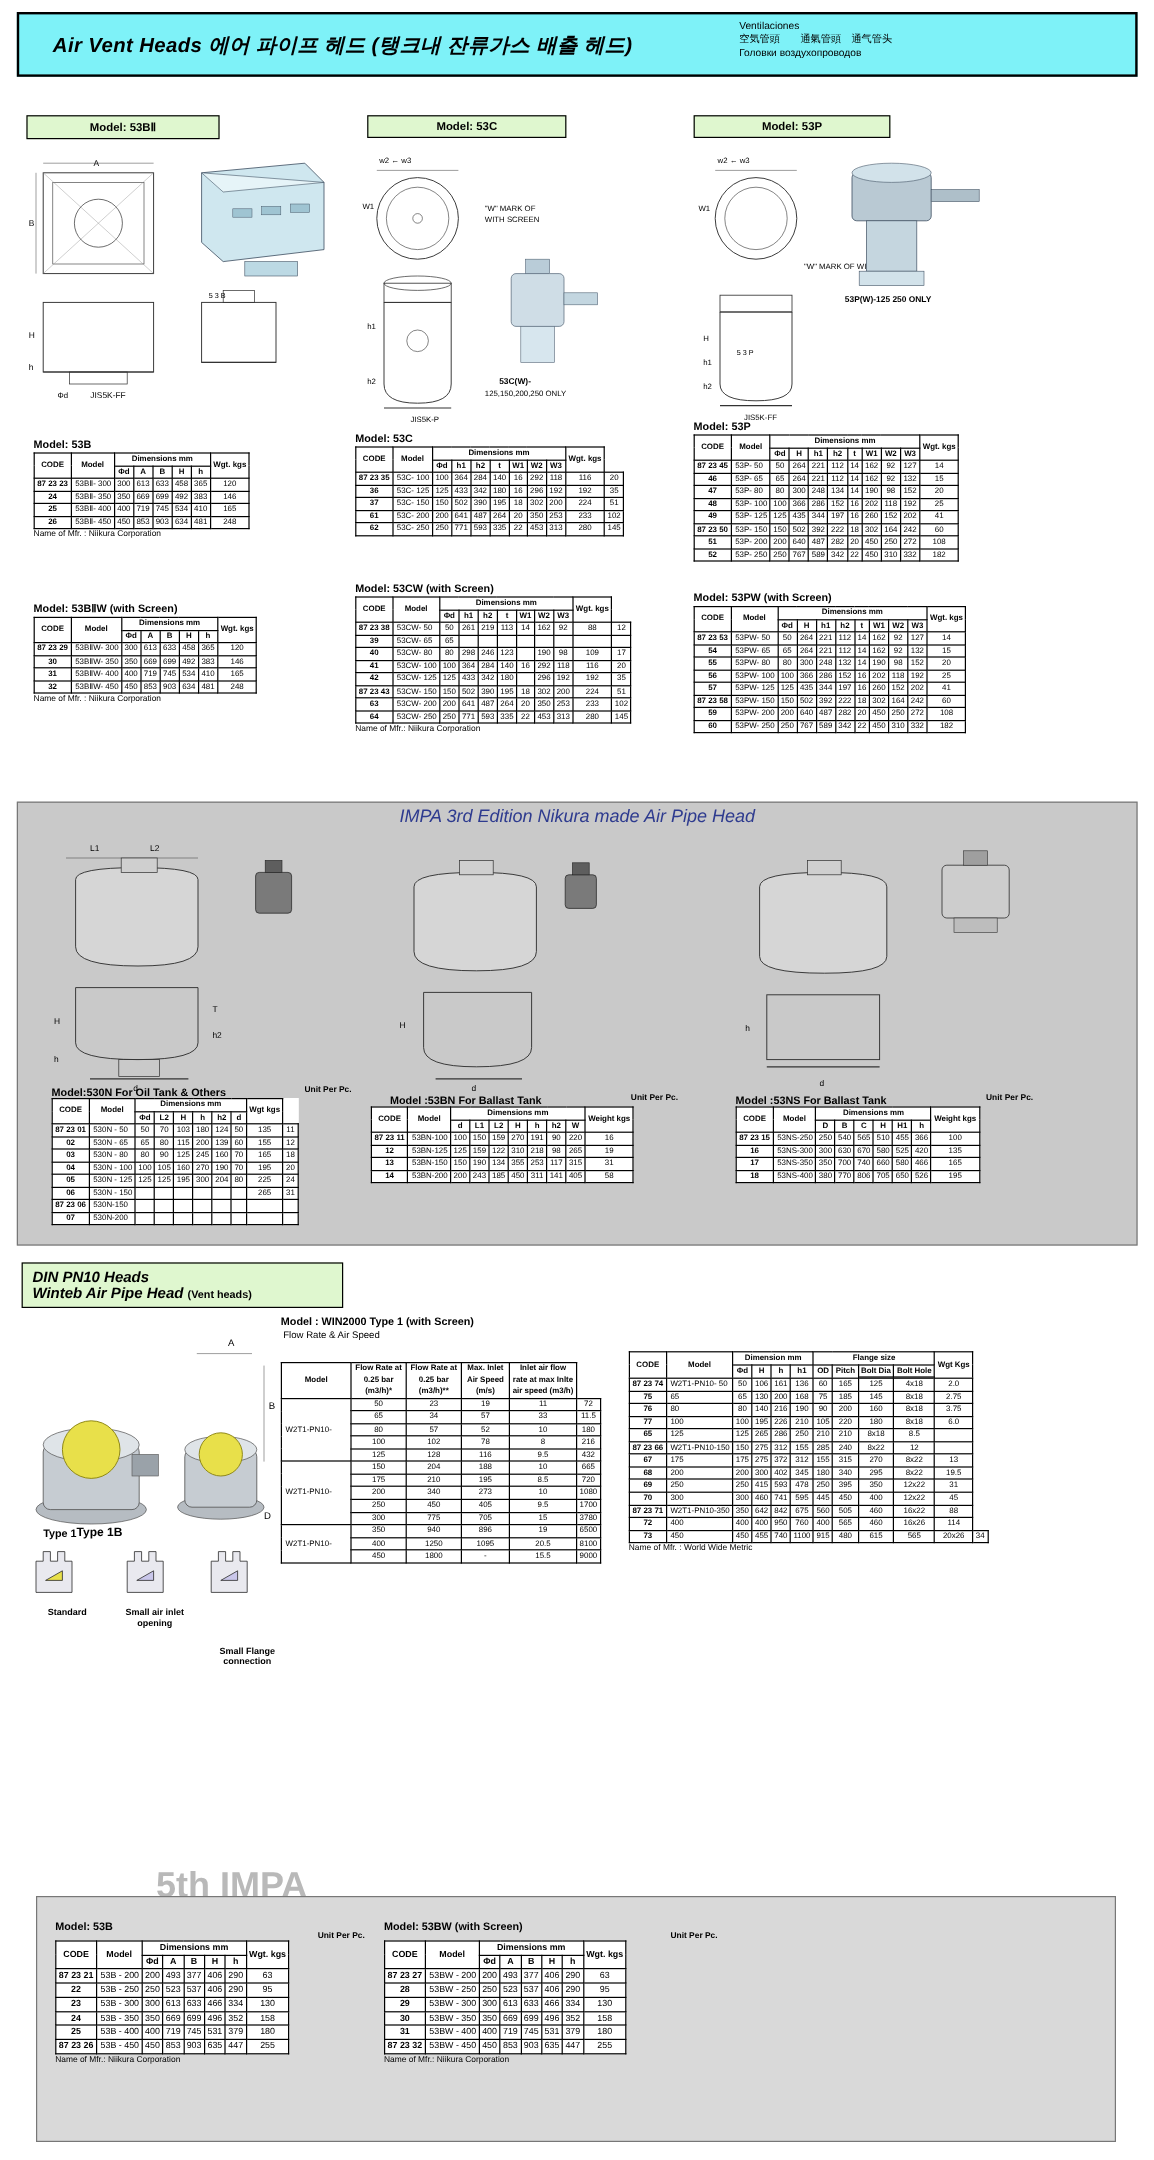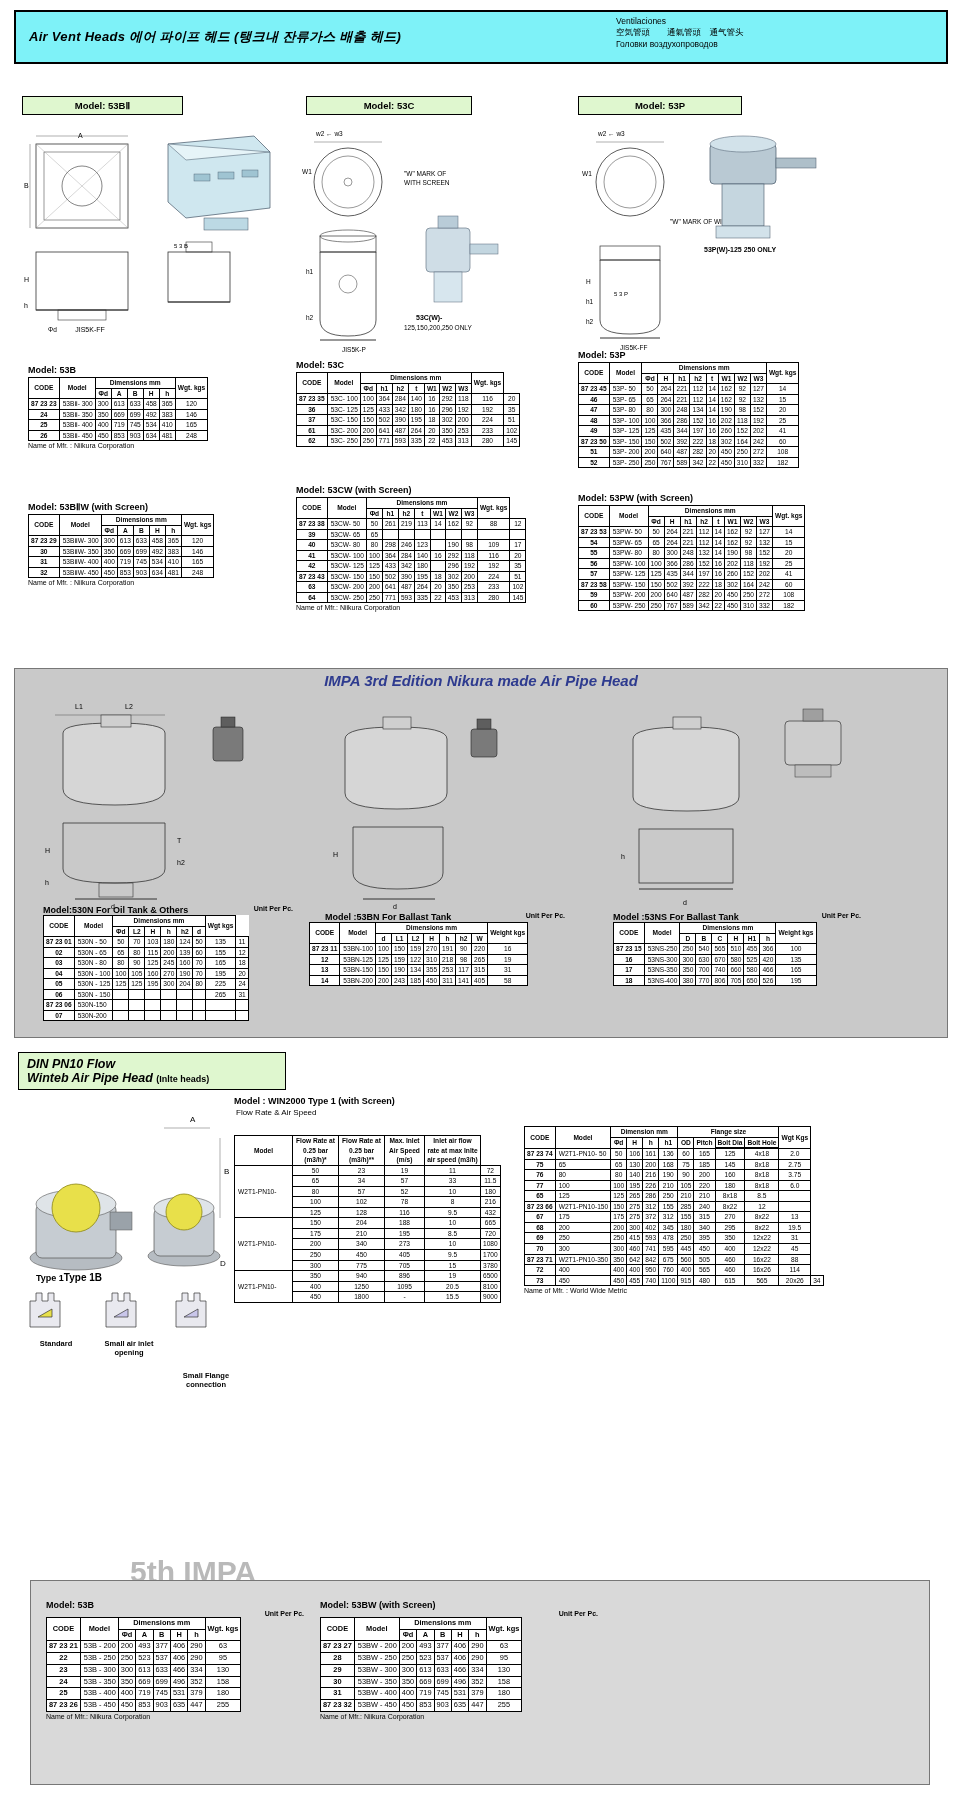--- a/index.html
+++ b/index.html
@@ -15,22 +15,22 @@
   }
   .page { position: relative; width: 962px; height: 1800px; }
 
   
   .header {
     position: absolute; left: 14px; top: 10px; width: 934px; height: 54px;
     background: #7ef2f8; border: 2px solid #000;
     display: flex; align-items: center;
   }
   .header-title {
-    font-size: 13px; font-weight: bold; font-style: italic;
-    margin-left: 13px; letter-spacing: .3px; white-space: nowrap;
+    font-size: 17px; font-weight: bold; font-style: italic;
+    margin-left: 28px; letter-spacing: .3px; white-space: nowrap;
   }
   .header-langs {
     position: absolute; left: 600px; top: 4px; font-size: 8.5px; line-height: 1.35;
   }
   .header-langs div { white-space: nowrap; }
 
   
   .label-box {
     background: #dff7cf; border: 1.4px solid #000;
     font-weight: bold; font-size: 9.5px;
@@ -56,21 +56,21 @@
   .mfr { font-size: 7px; margin-top: 1px; }
   .tbl-title { font-weight: bold; font-size: 9px; margin-bottom: 2px; }
   .unit-note { font-size: 7px; font-weight: bold; text-align: right; }
 
   
   .impa-band {
     position: absolute; left: 14px; top: 668px; width: 934px; height: 370px;
     background: #c9c9c9; border: 1px solid #777;
   }
   .impa-title {
-    text-align: center; font-size: 15px; font-weight: bold; font-style: italic;
+    text-align: center; font-size: 15px; font-weight: normal; font-style: italic;
     color: #2e3b8f; margin-top: 3px;
   }
 
   
   .din-label {
     position: absolute; left: 18px; top: 1052px; width: 268px;
     background: #dff7cf; border: 1.5px solid #000; padding: 4px 8px;
   }
   .din-label .l1 { font-size: 12.5px; font-weight: bold; font-style: italic; }
   .din-label .l2 { font-size: 12.5px; font-weight: bold; font-style: italic; }
@@ -1134,23 +1134,23 @@
               <td>650</td>
               <td>526</td>
               <td>195</td>
             </tr>
           </tbody>
       </table>
     </div>
   </div>
 
   <div class="din-label">
-    <div class="l1">DIN PN10 Flow</div>
+    <div class="l1">DIN PN10 Heads</div>
     <div class="l2"><span>Winteb Air Pipe Head</span>
-      <small>(Inlte heads)</small></div>
+      <small>(Vent heads)</small></div>
   </div>
 
   <svg width="230" height="200" viewBox="0 0 230 200" style="position:absolute;left:14px;top:1108px;">
     <g>
       <ellipse cx="62" cy="150" rx="46" ry="12" fill="#b6bcc2" stroke="#555" stroke-width=".6"></ellipse>
       <rect x="22" y="96" width="80" height="54" rx="6" fill="#c6ccd2" stroke="#555" stroke-width=".7"></rect>
       <ellipse cx="62" cy="96" rx="40" ry="14" fill="#dfe4e8" stroke="#555" stroke-width=".6"></ellipse>
       <circle cx="62" cy="100" r="24" fill="#e8e04a" stroke="#8c8512" stroke-width=".8"></circle>
       <rect x="96" y="104" width="22" height="18" fill="#9aa2a9" stroke="#555" stroke-width=".5"></rect>
     </g>

